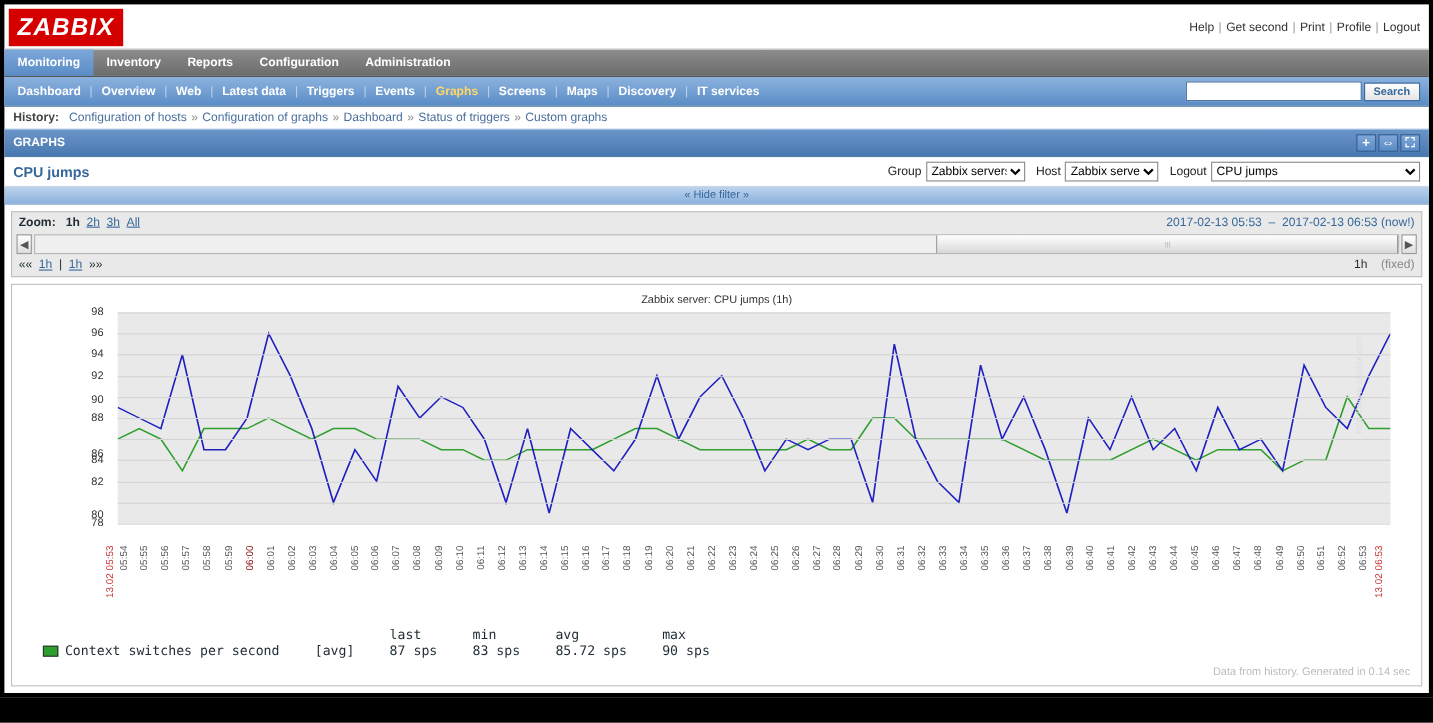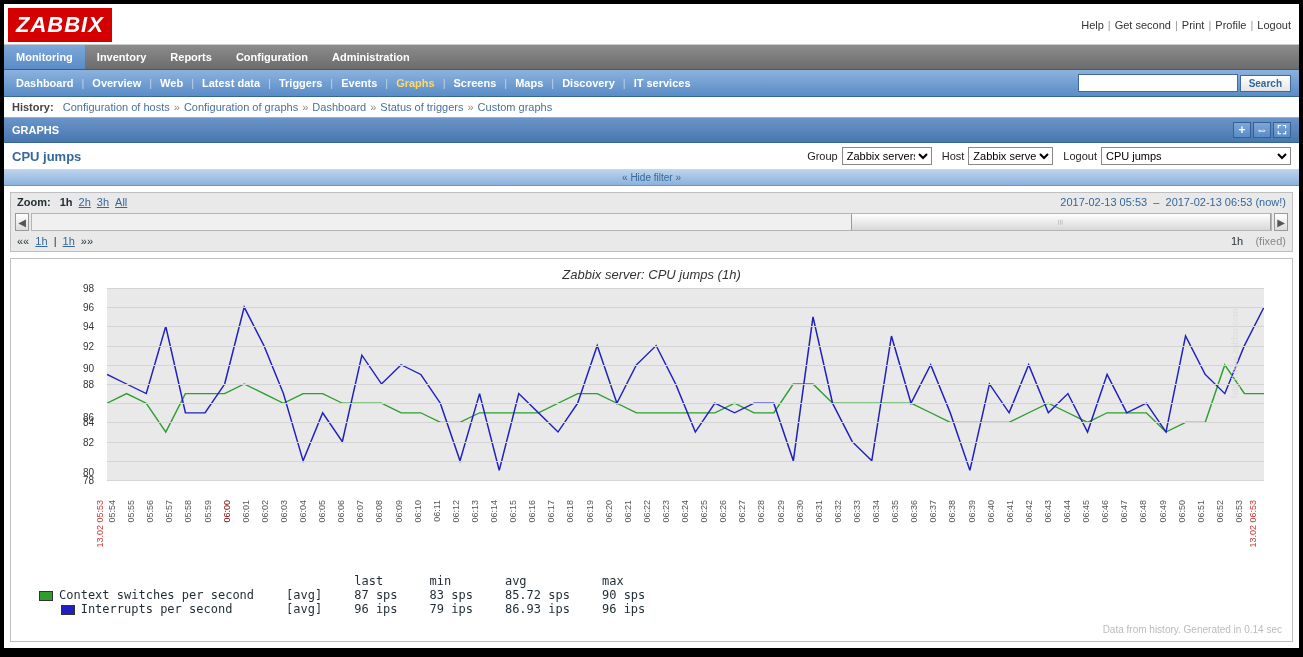--- a/index.html
+++ b/index.html
@@ -41,21 +41,21 @@
 .scroll-row { display: flex; align-items: center; padding: 2px 4px; }
 .scroll-btn { width: 14px; height: 18px; border: 1px solid #999; background: linear-gradient(#fff,#ddd); display: flex; align-items: center; justify-content: center; font-size: 10px; cursor: pointer; color: #555; }
 .scroll-track { flex: 1; height: 18px; border: 1px solid #b5b5b5; background: #f0f0f0; margin: 0 2px; position: relative; }
 .scroll-thumb { position: absolute; right: 0; top: 0; height: 16px; width: 420px; border-left: 1px solid #999; border-right: 1px solid #999; background: linear-gradient(#fff,#d8d8d8); display: flex; align-items: center; justify-content: center; color: #aaa; font-size: 10px; }
 .scroll-thumb::before { content: "≡"; color: #bbb; transform: rotate(90deg); }
 .nav-row { display: flex; align-items: center; padding: 2px 6px 4px 6px; font-size: 11px; }
 .nav-row a { color: #35679a; text-decoration: underline; margin: 0 3px; cursor: pointer; }
 .nav-row .spacer { flex: 1; }
 .nav-row .fixed { color: #888; }
 .chart-box { border: 1px solid #bfbfbf; margin: 6px; background: #fff; padding: 8px 0 4px 0; }
-.chart-title { text-align: center; font-size: 13px; color: #333; margin-bottom: 6px; font-style: italic; }
+.chart-title { text-align: center; font-size: 10px; color: #333; margin-bottom: 6px; }
 .chart-area { position: relative; height: 210px; margin: 0 24px; }
 .plot-bg { position: absolute; left: 72px; right: 4px; top: 0; bottom: 18px; background: #e9e9e9; }
 .y-label { position: absolute; left: 48px; font-size: 10px; color: #333; transform: translateY(-50%); }
 .gridline { position: absolute; left: 72px; right: 4px; border-top: 1px solid #d4d4d4; }
 svg.lines { position: absolute; left: 72px; right: 4px; top: 0; bottom: 18px; width: calc(100% - 76px); height: calc(100% - 18px); }
 .x-labels { margin: 0 24px 0 96px; height: 70px; position: relative; }
 .x-label { position: absolute; top: 2px; font-size: 9px; color: #555; transform: rotate(-90deg) translateX(-100%); transform-origin: 0 0; white-space: nowrap; }
 .x-label.first { color: #c33; }
 .x-label.hl { color: #800000; }
 .x-label.last { color: #c33; }
@@ -251,26 +251,18 @@
           </thead>
           <tbody class="legend-body">
             <tr>
               <td class="name"><span class="swatch" style="background:#2e9e2e"></span>Context switches per second</td>
               <td>[avg]</td>
               <td>87 sps</td>
               <td>83 sps</td>
               <td>85.72 sps</td>
               <td>90 sps</td>
             </tr>
-            <tr>
-              <td class="name"><span class="swatch" style="background:#2020c0"></span>Interrupts per second</td>
-              <td>[avg]</td>
-              <td>96 ips</td>
-              <td>79 ips</td>
-              <td>86.93 ips</td>
-              <td>96 ips</td>
-            </tr>
           </tbody>
         </table>
     </div>
     <div class="chart-footer">Data from history. Generated in 0.14 sec</div>
   </div>
 </div>
 
 </body></html>

